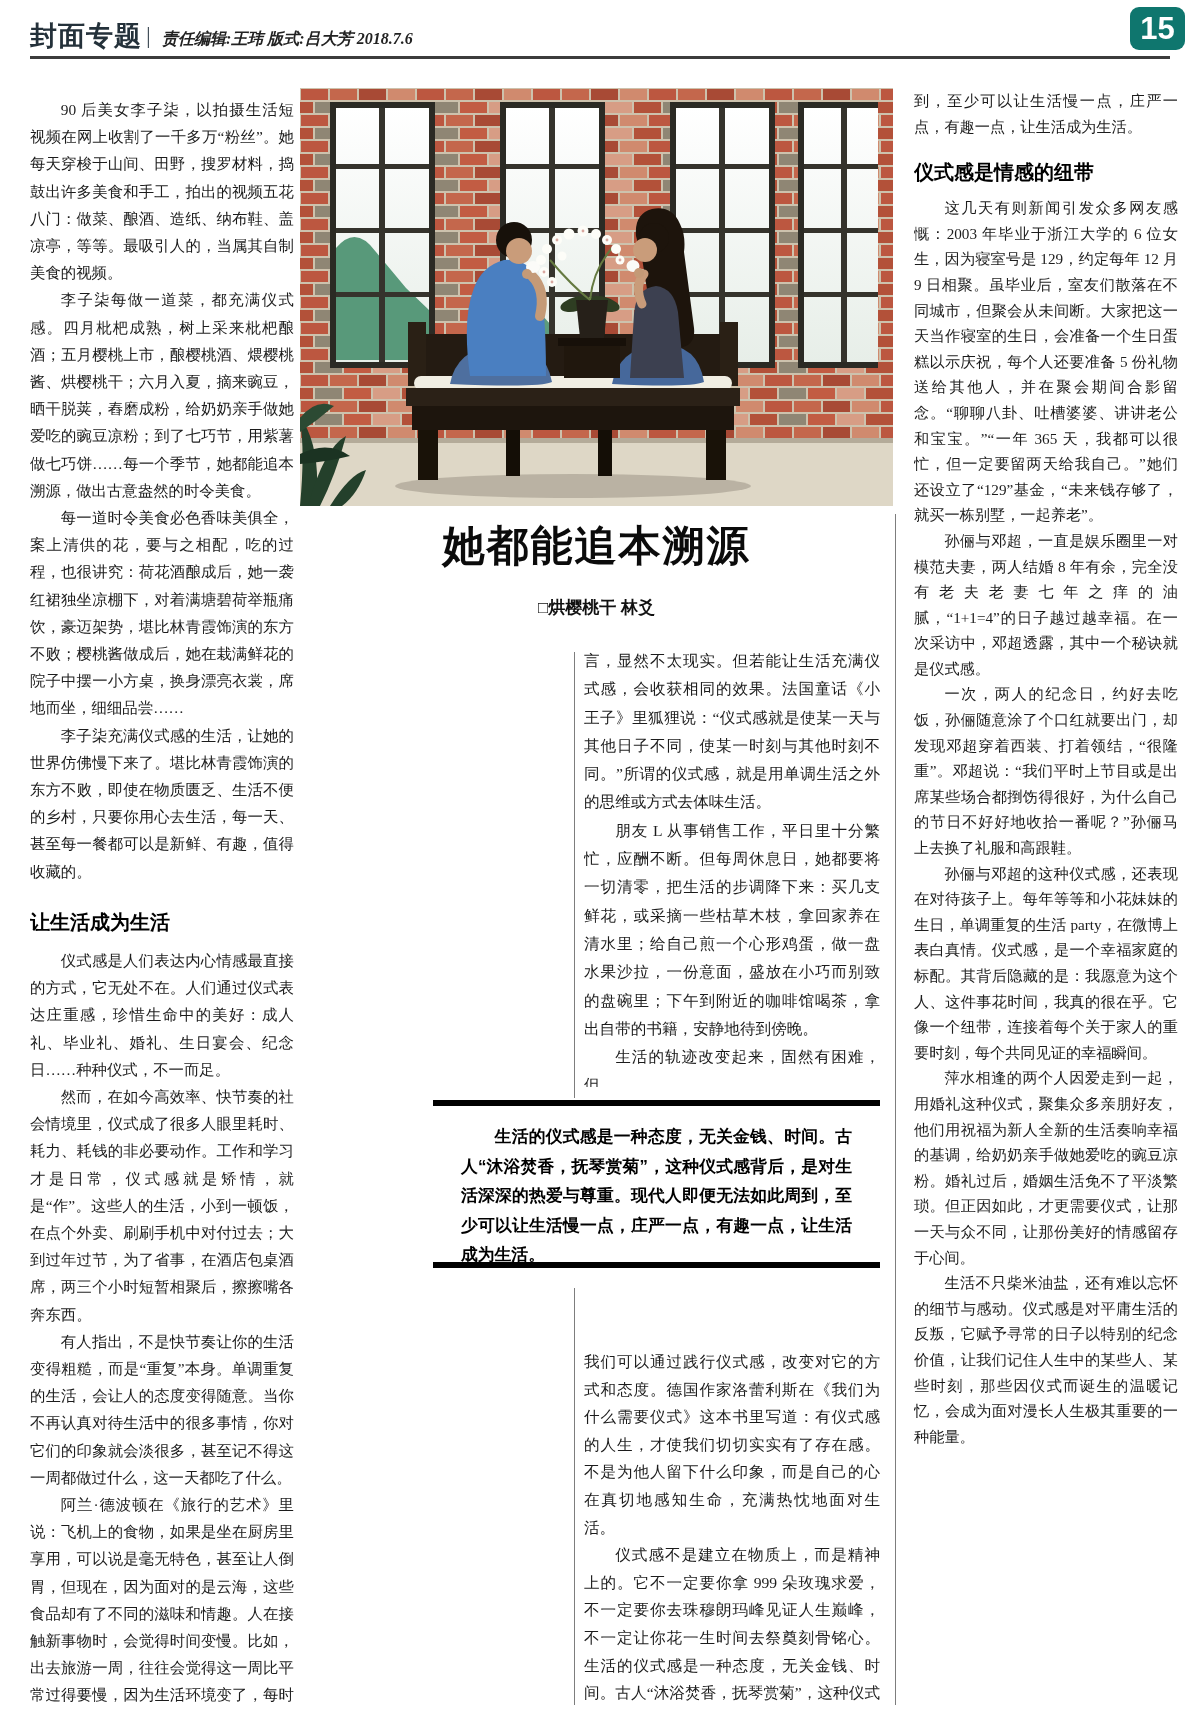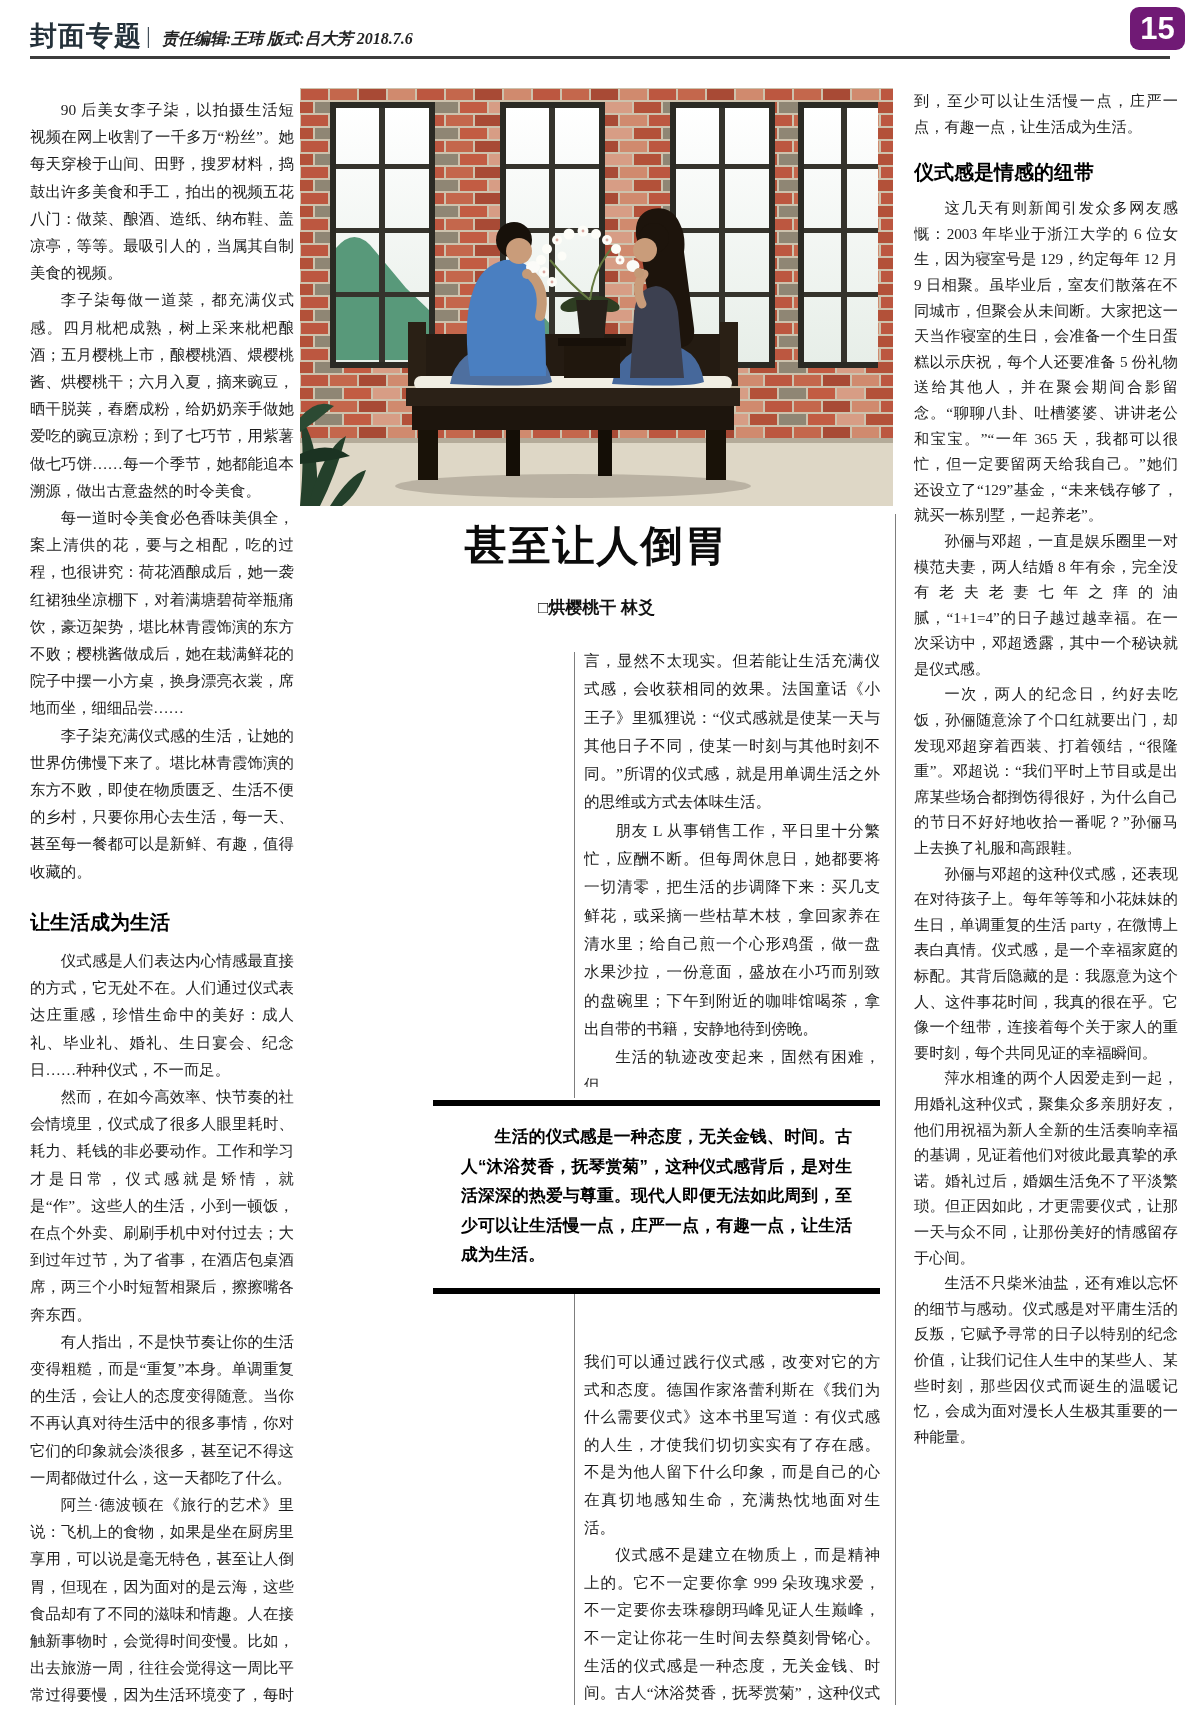--- a/index.html
+++ b/index.html
@@ -4,41 +4,41 @@
 <style>
   html,body{margin:0;padding:0;background:#f2f2f2;}
   .page{position:relative;width:1200px;height:1715px;background:#ffffff;margin:0 auto;
         font-family:"Liberation Serif","DejaVu Serif",serif;color:#1c1c1c;overflow:hidden;}
   
   .hd-section{position:absolute;left:30px;top:18px;font-family:"Liberation Sans","DejaVu Sans",sans-serif;
               font-weight:700;font-size:27px;color:#24313a;letter-spacing:1px;}
   .hd-sep{position:absolute;left:146px;top:22px;font-size:24px;color:#44505a;font-weight:300;}
   .hd-editors{position:absolute;left:162px;top:29px;font-size:16px;font-weight:700;font-style:italic;color:#222;}
   .hd-rule{position:absolute;left:30px;top:56px;width:1140px;height:3px;background:#3c3c3c;}
-  .page-badge{position:absolute;left:1130px;top:7px;width:55px;height:43px;background:#701a75;border-radius:9px;
+  .page-badge{position:absolute;left:1130px;top:7px;width:55px;height:43px;background:#0f766e;border-radius:9px;
               color:#fff;font-family:"Liberation Sans",sans-serif;font-weight:700;font-size:31px;
               text-align:center;line-height:43px;}
   
   .col{position:absolute;text-align:justify;overflow:hidden;}
   .col p{margin:0;text-indent:2em;}
   .col p.noindent{text-indent:0;}
   .col-1{left:30px;top:88px;width:264px;height:1614px;font-size:15.4px;line-height:27.2px;margin-top:8px;}
   .col-2a{left:584px;top:647px;width:296px;height:440px;font-size:15.6px;line-height:28.3px;}
   .col-2b{left:584px;top:1348px;width:296px;height:360px;font-size:15.6px;line-height:27.6px;}
   .col-3{left:906px;top:88px;width:264px;height:1618px;font-size:15.2px;line-height:25.6px;margin-left:8px;}
   .subhead{font-family:"Liberation Sans","DejaVu Sans",sans-serif;font-weight:700;font-size:20px;
            color:#000;margin:24px 0 12px;line-height:26px;}
   .col-3 .subhead{margin:20px 0 10px;}
   
   .art-title{position:absolute;left:300px;top:518px;width:593px;text-align:center;
              font-size:42px;font-weight:700;color:#0b0b0b;letter-spacing:2px;}
   .art-byline{position:absolute;left:300px;top:596px;width:593px;text-align:center;
               font-family:"Liberation Sans",sans-serif;font-weight:700;font-size:17px;color:#111;}
   
-  .pull-quote{position:absolute;left:433px;top:1100px;width:447px;height:194px;box-sizing:border-box;
+  .pull-quote{position:absolute;left:433px;top:1100px;width:447px;height:168px;box-sizing:border-box;
               border-top:6px solid #000;border-bottom:6px solid #000;padding:16px 28px 28px;
               font-family:"Liberation Sans","DejaVu Sans",sans-serif;font-weight:700;font-size:16.8px;
               line-height:29.5px;text-align:justify;color:#000;}
   .pull-quote p{margin:0;text-indent:2em;}
   
   .vrule{position:absolute;width:1px;background:#7d7d7d;}
   .vr-2a{left:574px;top:652px;height:446px;}
   .vr-2b{left:574px;top:1288px;height:417px;}
   .vr-3{left:895px;top:514px;height:1191px;}
   
@@ -189,21 +189,21 @@
       <g fill="#24402b">
         <path d="M0 418 Q6 352 -2 326 Q22 356 16 418 Z"></path>
         <path d="M8 418 Q24 360 46 348 Q36 386 20 418 Z"></path>
         <path d="M0 366 Q28 352 50 368 Q26 374 0 376 Z" fill="#1b3322"></path>
         <path d="M30 418 Q50 386 66 382 Q58 406 42 418 Z"></path>
         <path d="M0 330 Q16 310 34 318 Q18 332 0 344 Z" fill="#2c4a33"></path>
       </g>
     </svg>
   </div>
 
-  <div class="art-title">甚至让人倒胃</div>
+  <div class="art-title">她都能追本溯源</div>
   <div class="art-byline">□烘樱桃干  林爻</div>
 
   <div class="vrule vr-2a"></div>
   <div class="vrule vr-2b"></div>
   <div class="vrule vr-3"></div>
 
   <div class="col col-1">
     <p>90 后美女李子柒，以拍摄生活短视频在网上收割了一千多万“粉丝”。她每天穿梭于山间、田野，搜罗材料，捣鼓出许多美食和手工，拍出的视频五花八门：做菜、酿酒、造纸、纳布鞋、盖凉亭，等等。最吸引人的，当属其自制美食的视频。</p>
     <p>李子柒每做一道菜，都充满仪式感。四月枇杷成熟，树上采来枇杷酿酒；五月樱桃上市，酿樱桃酒、煨樱桃酱、烘樱桃干；六月入夏，摘来豌豆，晒干脱荚，舂磨成粉，给奶奶亲手做她爱吃的豌豆凉粉；到了七巧节，用紫薯做七巧饼……每一个季节，她都能追本溯源，做出古意盎然的时令美食。</p>
     <p>每一道时令美食必色香味美俱全，案上清供的花，要与之相配，吃的过程，也很讲究：荷花酒酿成后，她一袭红裙独坐凉棚下，对着满塘碧荷举瓶痛饮，豪迈架势，堪比林青霞饰演的东方不败；樱桃酱做成后，她在栽满鲜花的院子中摆一小方桌，换身漂亮衣裳，席地而坐，细细品尝……</p>
@@ -231,17 +231,17 @@
     <p>仪式感不是建立在物质上，而是精神上的。它不一定要你拿 999 朵玫瑰求爱，不一定要你去珠穆朗玛峰见证人生巅峰，不一定让你花一生时间去祭奠刻骨铭心。生活的仪式感是一种态度，无关金钱、时间。古人“沐浴焚香，抚琴赏菊”，这种仪式感背后，是对生活深深的热爱与尊重。现代人即便无法如此周</p>
   </div>
 
   <div class="col col-3">
     <p class="noindent">到，至少可以让生活慢一点，庄严一点，有趣一点，让生活成为生活。</p>
     <div class="subhead">仪式感是情感的纽带</div>
     <p>这几天有则新闻引发众多网友感慨：2003 年毕业于浙江大学的 6 位女生，因为寝室号是 129，约定每年 12 月 9 日相聚。虽毕业后，室友们散落在不同城市，但聚会从未间断。大家把这一天当作寝室的生日，会准备一个生日蛋糕以示庆祝，每个人还要准备 5 份礼物送给其他人，并在聚会期间合影留念。“聊聊八卦、吐槽婆婆、讲讲老公和宝宝。”“一年 365 天，我都可以很忙，但一定要留两天给我自己。”她们还设立了“129”基金，“未来钱存够了，就买一栋别墅，一起养老”。</p>
     <p>孙俪与邓超，一直是娱乐圈里一对模范夫妻，两人结婚 8 年有余，完全没有老夫老妻七年之痒的油腻，“1+1=4”的日子越过越幸福。在一次采访中，邓超透露，其中一个秘诀就是仪式感。</p>
     <p>一次，两人的纪念日，约好去吃饭，孙俪随意涂了个口红就要出门，却发现邓超穿着西装、打着领结，“很隆重”。邓超说：“我们平时上节目或是出席某些场合都捯饬得很好，为什么自己的节日不好好地收拾一番呢？”孙俪马上去换了礼服和高跟鞋。</p>
     <p>孙俪与邓超的这种仪式感，还表现在对待孩子上。每年等等和小花妹妹的生日，单调重复的生活 party，在微博上表白真情。仪式感，是一个幸福家庭的标配。其背后隐藏的是：我愿意为这个人、这件事花时间，我真的很在乎。它像一个纽带，连接着每个关于家人的重要时刻，每个共同见证的幸福瞬间。</p>
-    <p>萍水相逢的两个人因爱走到一起，用婚礼这种仪式，聚集众多亲朋好友，他们用祝福为新人全新的生活奏响幸福的基调，见证着他们对彼此最真挚的承诺。婚礼过后，婚姻生活免不了平淡繁琐。但正因如此，才更需要仪式，让那一天与众不同，让那份美好的情感留存于心间。</p>
+    <p>萍水相逢的两个人因爱走到一起，用婚礼这种仪式，聚集众多亲朋好友，他们用祝福为新人全新的生活奏响幸福的基调，给奶奶亲手做她爱吃的豌豆凉粉。婚礼过后，婚姻生活免不了平淡繁琐。但正因如此，才更需要仪式，让那一天与众不同，让那份美好的情感留存于心间。</p>
     <p>生活不只柴米油盐，还有难以忘怀的细节与感动。仪式感是对平庸生活的反叛，它赋予寻常的日子以特别的纪念价值，让我们记住人生中的某些人、某些时刻，那些因仪式而诞生的温暖记忆，会成为面对漫长人生极其重要的一种能量。</p>
   </div>
 
 </div>
 
 </body></html>

